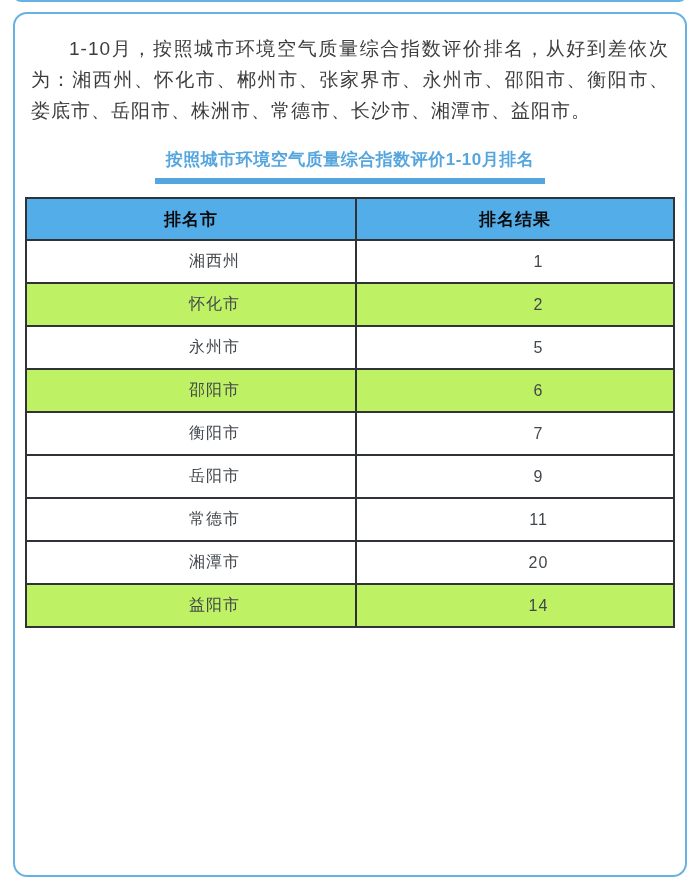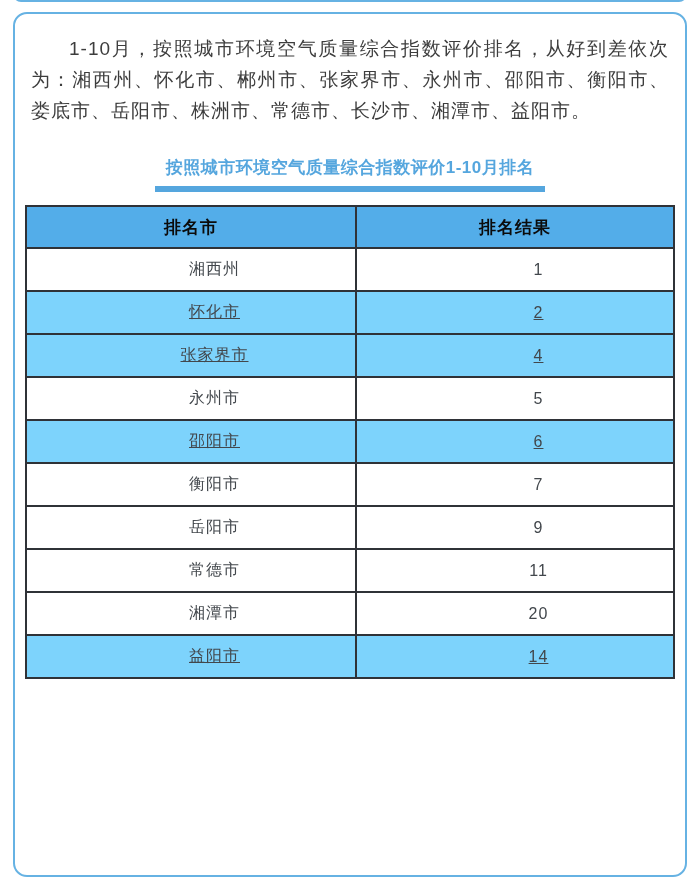--- a/index.html
+++ b/index.html
@@ -38,21 +38,21 @@
   .paragraph {
     margin: 19px 16px 0 16px;
     font-size: 19px;
     line-height: 31px;
     letter-spacing: 1px;
     color: #3d3d3d;
     text-align: justify;
     text-indent: 2em;
   }
   .table-title {
-    margin-top: 32px;
+    margin-top: 24px;
     text-align: center;
     font-size: 17px;
     line-height: 20px;
     font-weight: bold;
     letter-spacing: 0.5px;
     color: #55a6de;
   }
   .title-underline {
     width: 390px;
     height: 6px;
@@ -84,22 +84,21 @@
   }
   table.ranking td {
     height: 43px;
     font-size: 16px;
     color: #42474c;
     letter-spacing: 1px;
     background: #ffffff;
     padding-left: 47px;
   }
   table.ranking tr.alt td {
-    background: #7dd3fc;
-    text-decoration: underline;
+    background: #bef264;
   }
 </style>
 </head>
 <body>
 
 <div class="prev-card"></div>
 
 <div class="card">
   <p class="paragraph">1-10月，按照城市环境空气质量综合指数评价排名，从好到差依次为：湘西州、怀化市、郴州市、张家界市、永州市、邵阳市、衡阳市、娄底市、岳阳市、株洲市、常德市、长沙市、湘潭市、益阳市。</p>
 
@@ -118,24 +117,20 @@
       </tr>
     </thead>
     <tbody id="table-body">
         <tr>
     <td>湘西州</td>
     <td>1</td>
   </tr>
         <tr class="alt">
     <td>怀化市</td>
     <td>2</td>
-  </tr>
-        <tr class="alt">
-    <td>张家界市</td>
-    <td>4</td>
   </tr>
         <tr>
     <td>永州市</td>
     <td>5</td>
   </tr>
         <tr class="alt">
     <td>邵阳市</td>
     <td>6</td>
   </tr>
         <tr>

